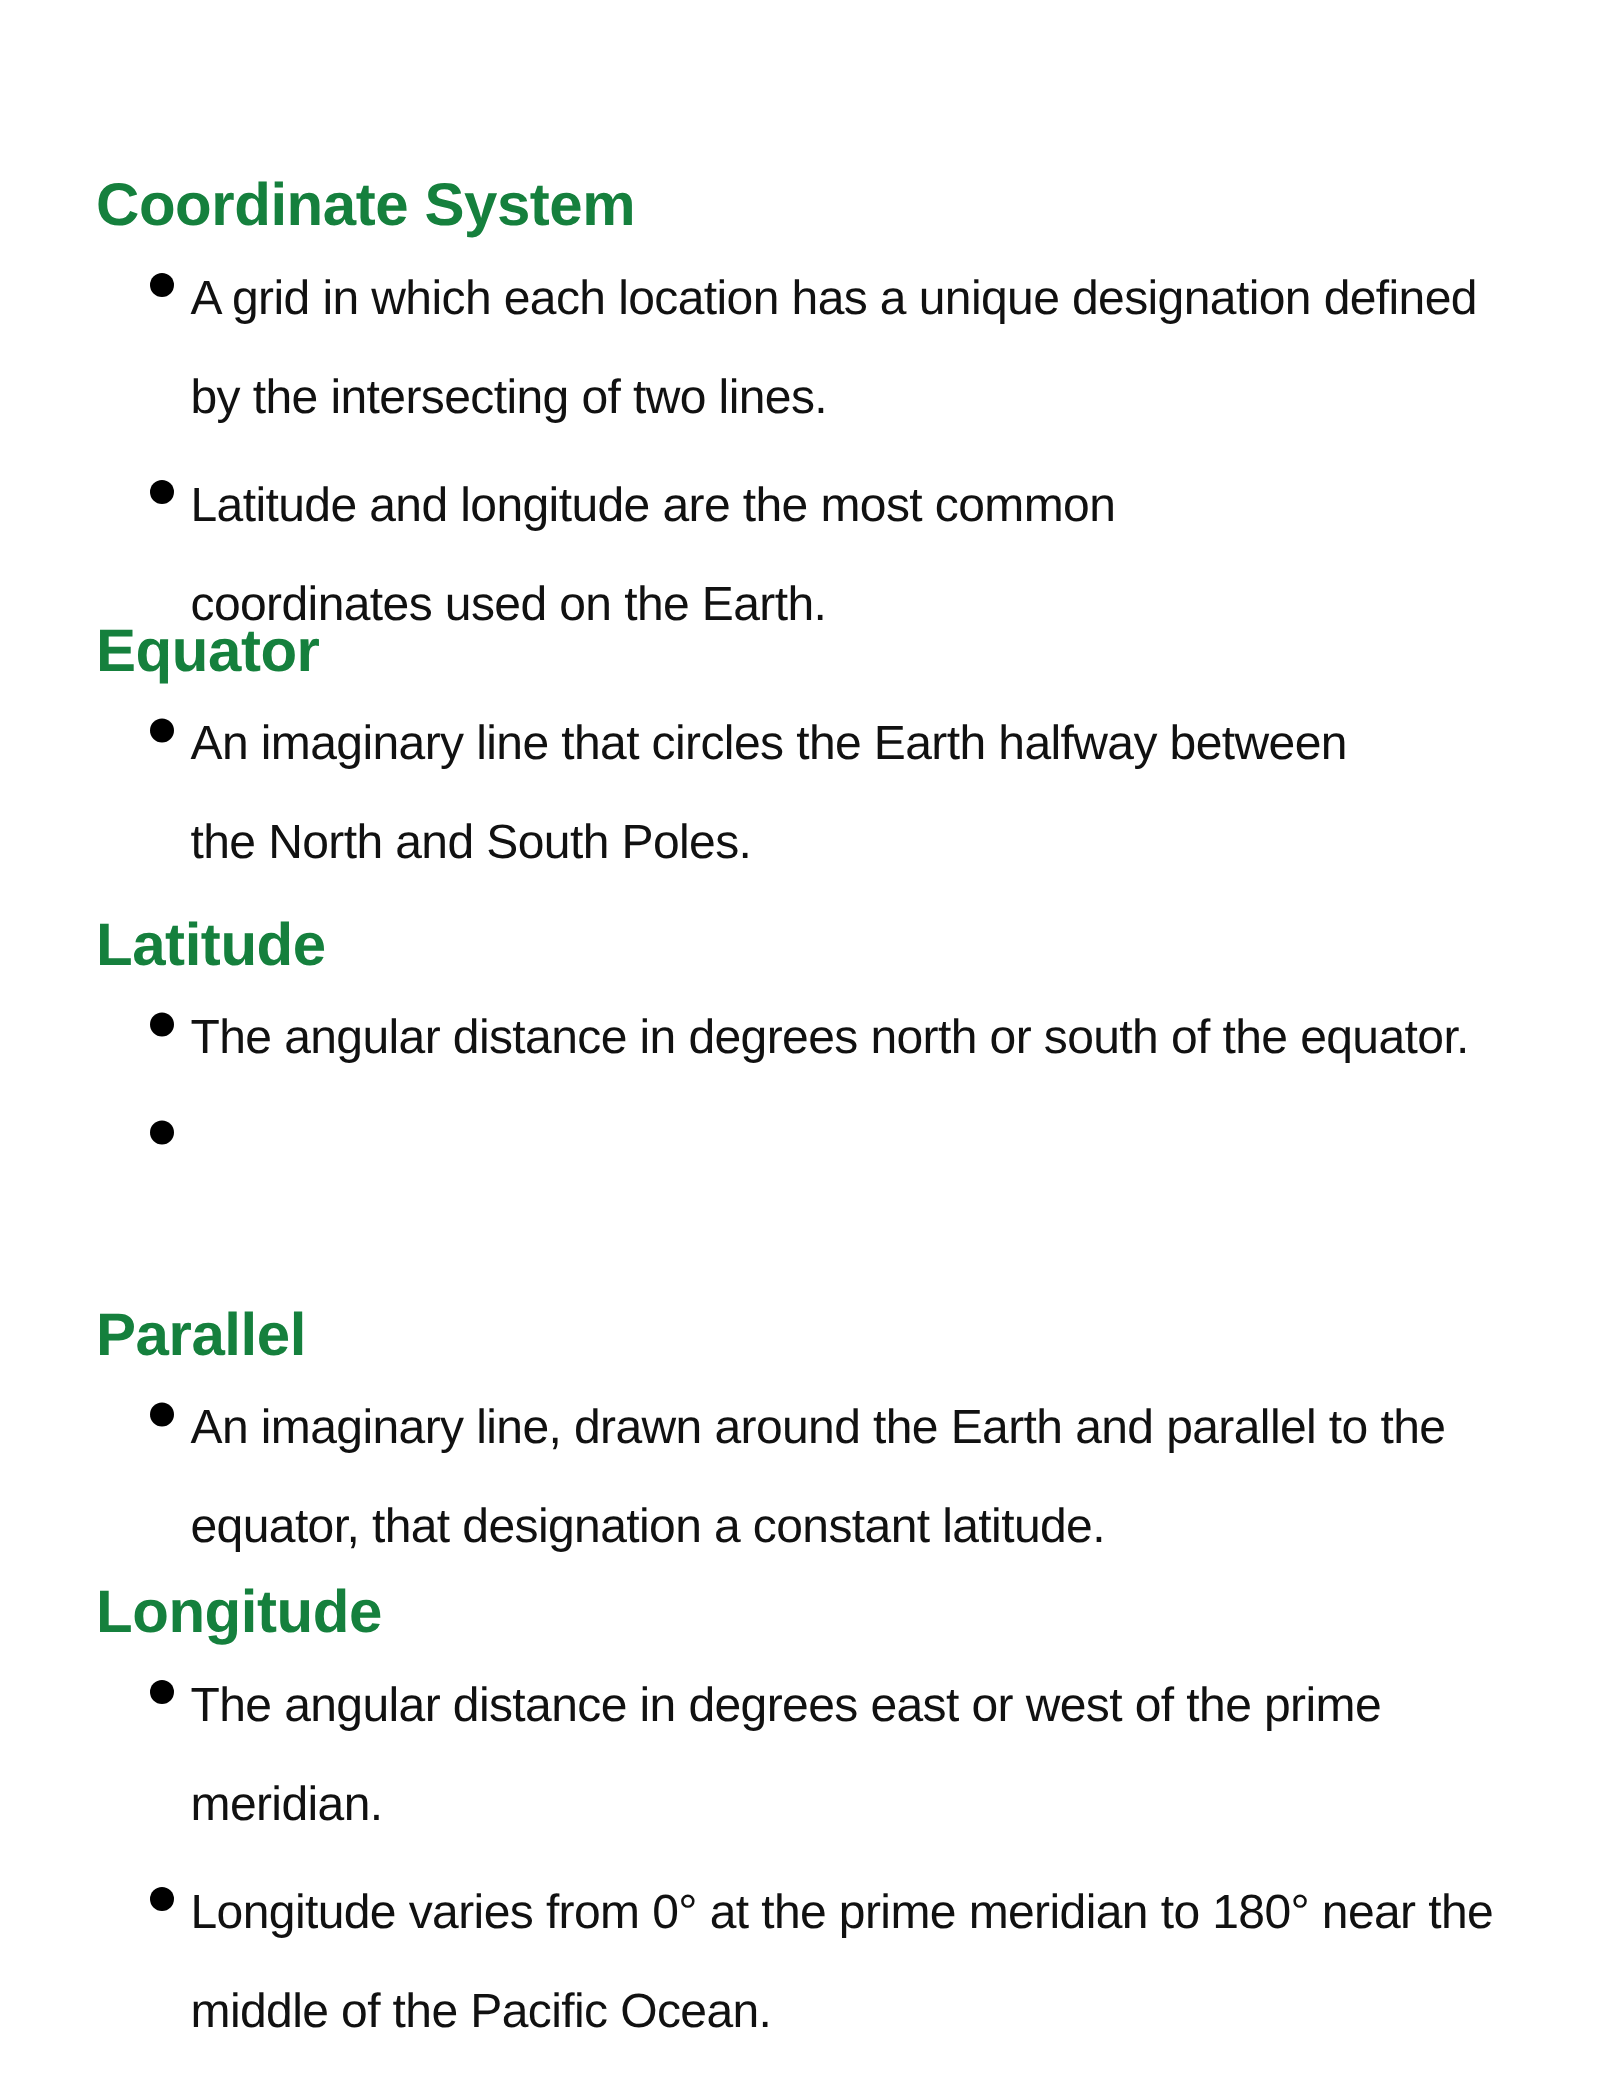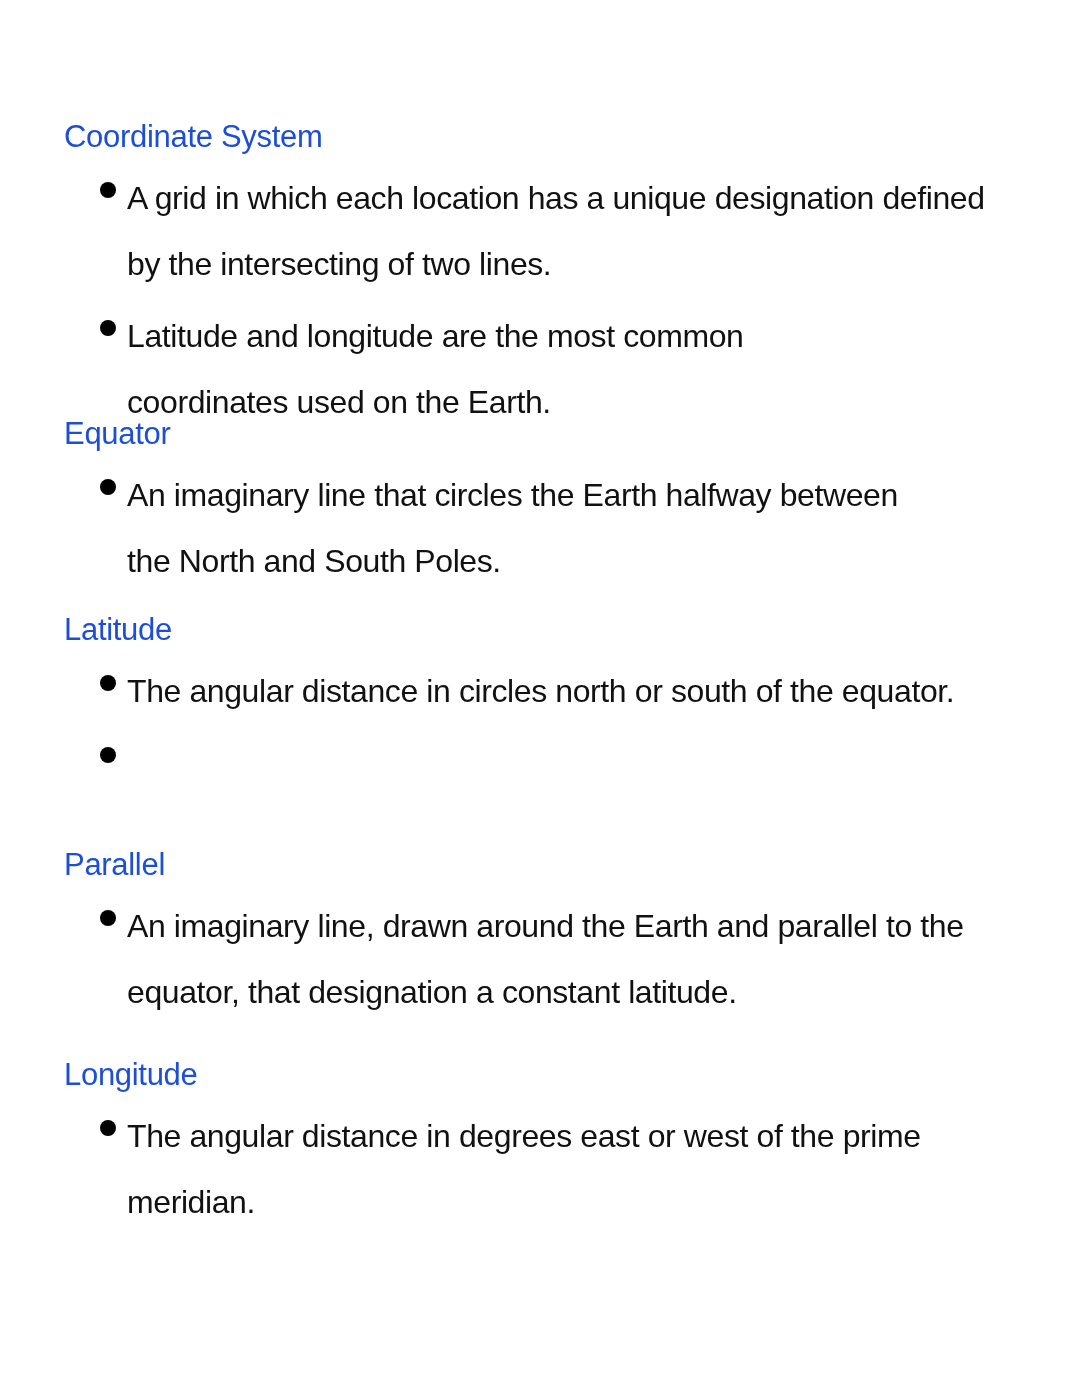--- a/index.html
+++ b/index.html
@@ -20,23 +20,23 @@
       top: 0;
       width: 1080px;
       height: 1397px;
     }
     .section {
       position: absolute;
       left: 64px;
       width: 960px;
     }
     .term {
-      color: #1d4ed8;
-      font-weight: normal;
-      font-size: 31px;
+      color: #15803d;
+      font-weight: bold;
+      font-size: 40px;
       line-height: 40px;
       margin: 0;
       letter-spacing: -0.3px;
     }
     .bullets {
       list-style: none;
       margin: 8px 0 0 0;
       padding: 0;
     }
     .bullet-item {
@@ -85,41 +85,45 @@
         <span>An imaginary line that circles the Earth halfway between the North and South Poles.</span>
       </li>
     </ul>
   </div>
 
   <div class="section" style="top:610px;">
     <h2 class="term">Latitude</h2>
     <ul class="bullets">
       <li class="bullet-item" style="width:880px;">
         <span class="bullet-dot"></span>
-        <span>The angular distance in circles north or south of the equator.</span>
+        <span>The angular distance in degrees north or south of the equator.</span>
       </li>
       <li class="bullet-item" style="width:900px;">
         <span class="bullet-dot"></span>
       </li>
     </ul>
   </div>
 
-  <div class="section" style="top:845px;">
+  <div class="section" style="top:870px;">
     <h2 class="term">Parallel</h2>
     <ul class="bullets">
       <li class="bullet-item" style="width:940px;">
         <span class="bullet-dot"></span>
         <span>An imaginary line, drawn around the Earth and parallel to the equator, that designation a constant latitude.</span>
       </li>
     </ul>
   </div>
 
   <div class="section" style="top:1055px;">
     <h2 class="term">Longitude</h2>
     <ul class="bullets">
       <li class="bullet-item" style="width:860px;">
         <span class="bullet-dot"></span>
         <span>The angular distance in degrees east or west of the prime meridian.</span>
       </li>
+      <li class="bullet-item" style="width:940px;">
+        <span class="bullet-dot"></span>
+        <span>Longitude varies from 0° at the prime meridian to 180° near the middle of the Pacific Ocean.</span>
+      </li>
     </ul>
   </div>
 
 </div>
 
 </body></html>

